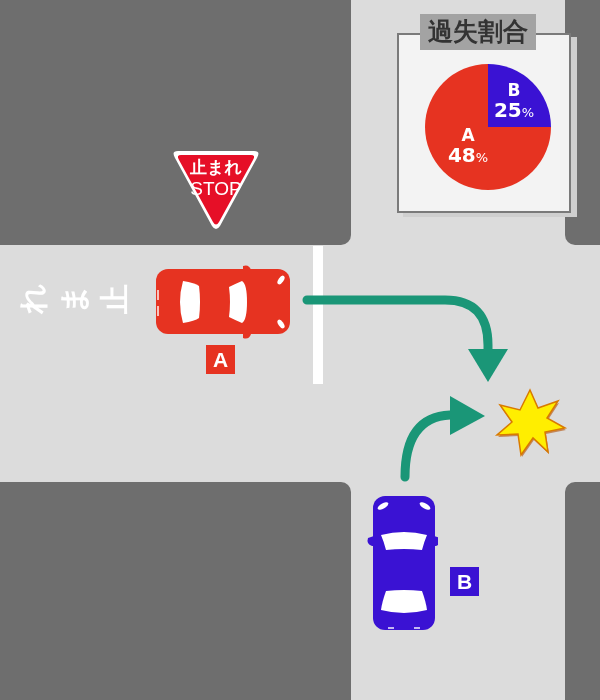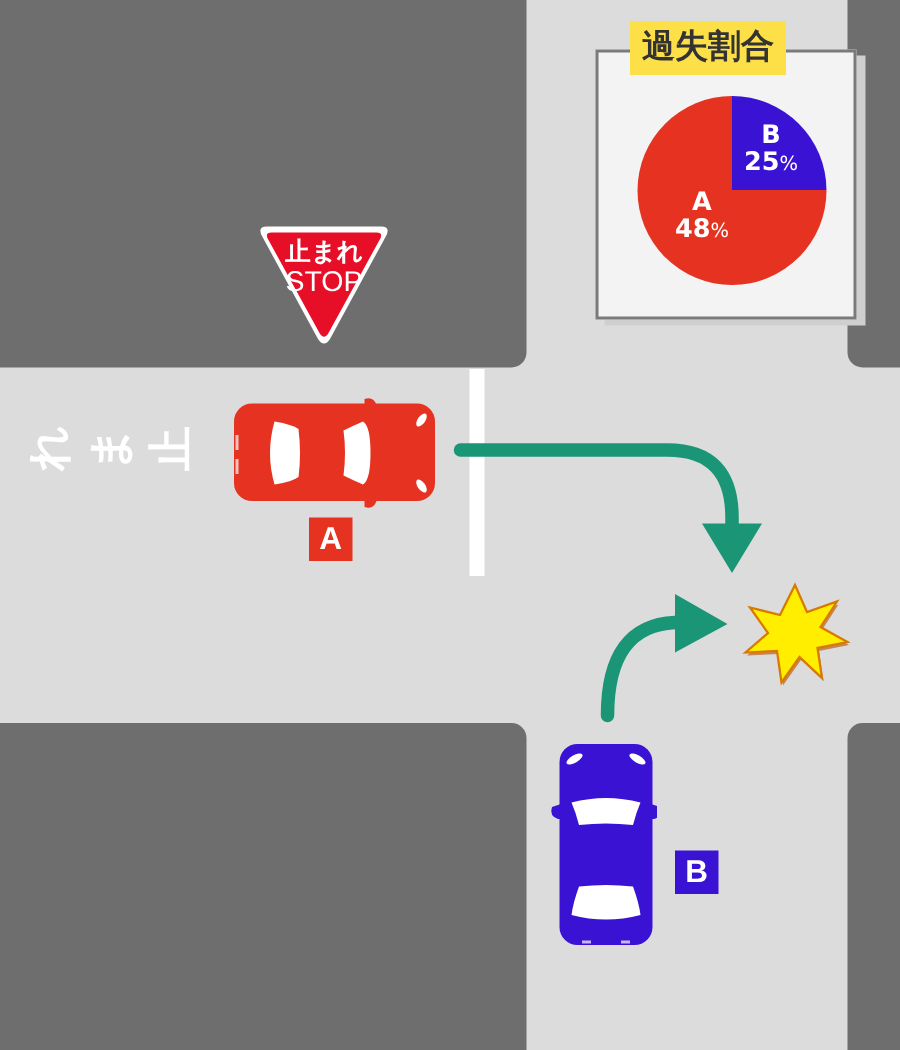--- a/index.html
+++ b/index.html
@@ -10,25 +10,25 @@
   #blk-bl { left:0; top:482px; width:351px; height:218px; border-top-right-radius:10px; }
   #blk-br { left:565px; top:482px; width:35px; height:218px; border-top-left-radius:10px; }
   .stopline { position:absolute; left:313px; top:246px; width:10px; height:138px; background:#ffffff; }
   .road-text-wrap { position:absolute; left:18px; top:282px; width:112px; height:34px; display:flex; flex-direction:row-reverse; justify-content:space-between; align-items:center; }
   .road-text-wrap span { display:block; color:#fff; font-weight:bold; font-size:30px; line-height:34px; transform:rotate(-90deg); }
   .sign { position:absolute; left:170px; top:148px; width:92px; height:84px; }
   .sign-text { position:absolute; left:170px; width:92px; text-align:center; color:#fff; }
   #sign-jp { top:156px; font-size:17px; font-weight:bold; font-family:"DejaVu Sans", sans-serif; }
   #sign-en { top:178px; font-size:19px; font-family:"Liberation Sans", sans-serif; }
   .legend { position:absolute; left:397px; top:33px; width:170px; height:176px; background:#f3f3f3; border:2px solid #7a7a7a; box-shadow:6px 4px 0 #cfcfcf; }
-  .legend-title { position:absolute; left:420px; top:14px; padding:0 8px; background:#fde047; font-size:22px; font-weight:bold; color:#333333; line-height:36px; }
+  .legend-title { position:absolute; left:420px; top:14px; padding:0 8px; background:#a3a3a3; font-size:25px; font-weight:bold; color:#333333; line-height:36px; }
   .pie { position:absolute; left:425px; top:64px; width:126px; height:126px; border-radius:50%; background:conic-gradient(#3a12d3 0deg 90deg, #e63321 90deg 360deg); }
   .pie-label { position:absolute; color:#fff; font-weight:bold; text-align:center; line-height:1.05; }
   .pie-label .nm { font-size:17px; display:block; }
-  .pie-label .pc { font-size:17px; }
+  .pie-label .pc { font-size:20px; }
   .pie-label .pct { font-size:13px; font-weight:normal; }
   #pie-b { left:490px; top:82px; width:48px; }
   #pie-a { left:442px; top:127px; width:52px; }
   .car { position:absolute; }
   .tag { position:absolute; width:29px; height:29px; color:#fff; font-weight:bold; font-size:21px; line-height:29px; text-align:center; font-family:"Liberation Sans", sans-serif; }
   #tag-a { left:206px; top:345px; background:#e63321; }
   #tag-b { left:450px; top:567px; background:#3a12d3; }
   svg.overlay { position:absolute; left:0; top:0; }
 </style>
 </head>

